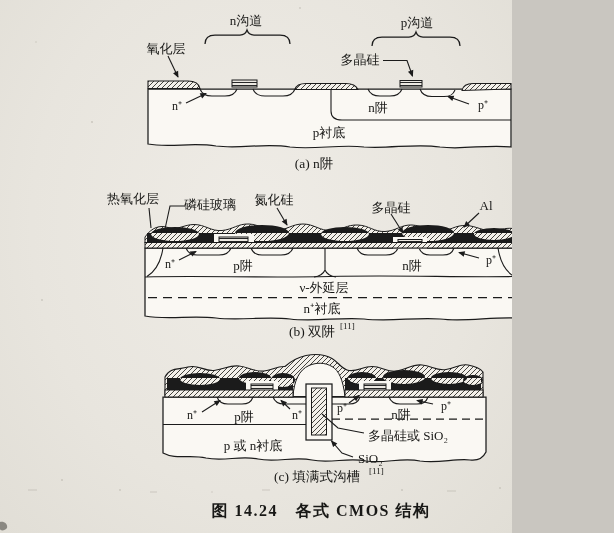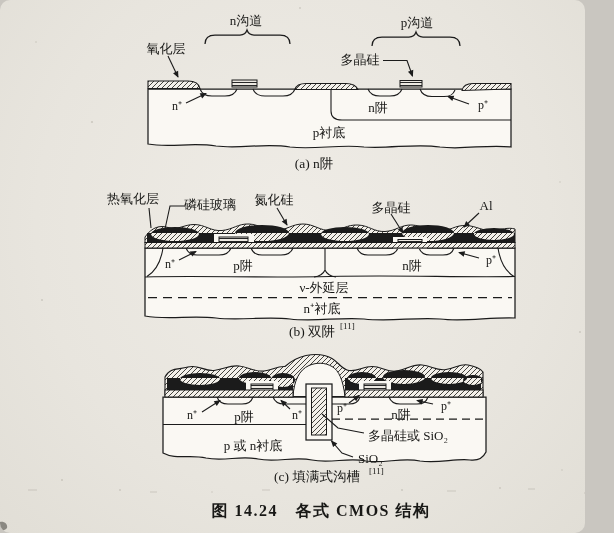--- a/index.html
+++ b/index.html
@@ -1,18 +1,18 @@
 <!DOCTYPE html>
 <html><head>
 <meta charset="utf-8">
 <style>
   html,body{margin:0;padding:0;}
   body{background:#c9c6c0;font-family:"Liberation Serif", serif;}
-  .page{position:relative;width:585px;height:533px;overflow:hidden;
-        background:radial-gradient(ellipse at 50% 42%, #efece6 0%, #e8e5de 62%, #e1ded6 100%);border-radius:10px;}
+  .page{position:relative;width:512px;height:533px;overflow:hidden;
+        background:radial-gradient(ellipse at 50% 42%, #efece6 0%, #e8e5de 62%, #e1ded6 100%);}
   svg{position:absolute;left:0;top:0;}
   .t{font-family:"Liberation Serif", serif;font-size:13px;fill:#181816;}
   .ts{font-size:12px;}
   .cap{font-size:13.5px;}
   .ref{font-size:9px;}
   .fig{font-size:16px;font-weight:700;letter-spacing:1.5px;}
   .ln{fill:none;stroke:#1b1b1b;stroke-width:1.1;}
   .ln2{fill:none;stroke:#1b1b1b;stroke-width:1.25;}
   .sub{fill:#faf8f3;stroke:#1b1b1b;stroke-width:1.25;}
 </style>

